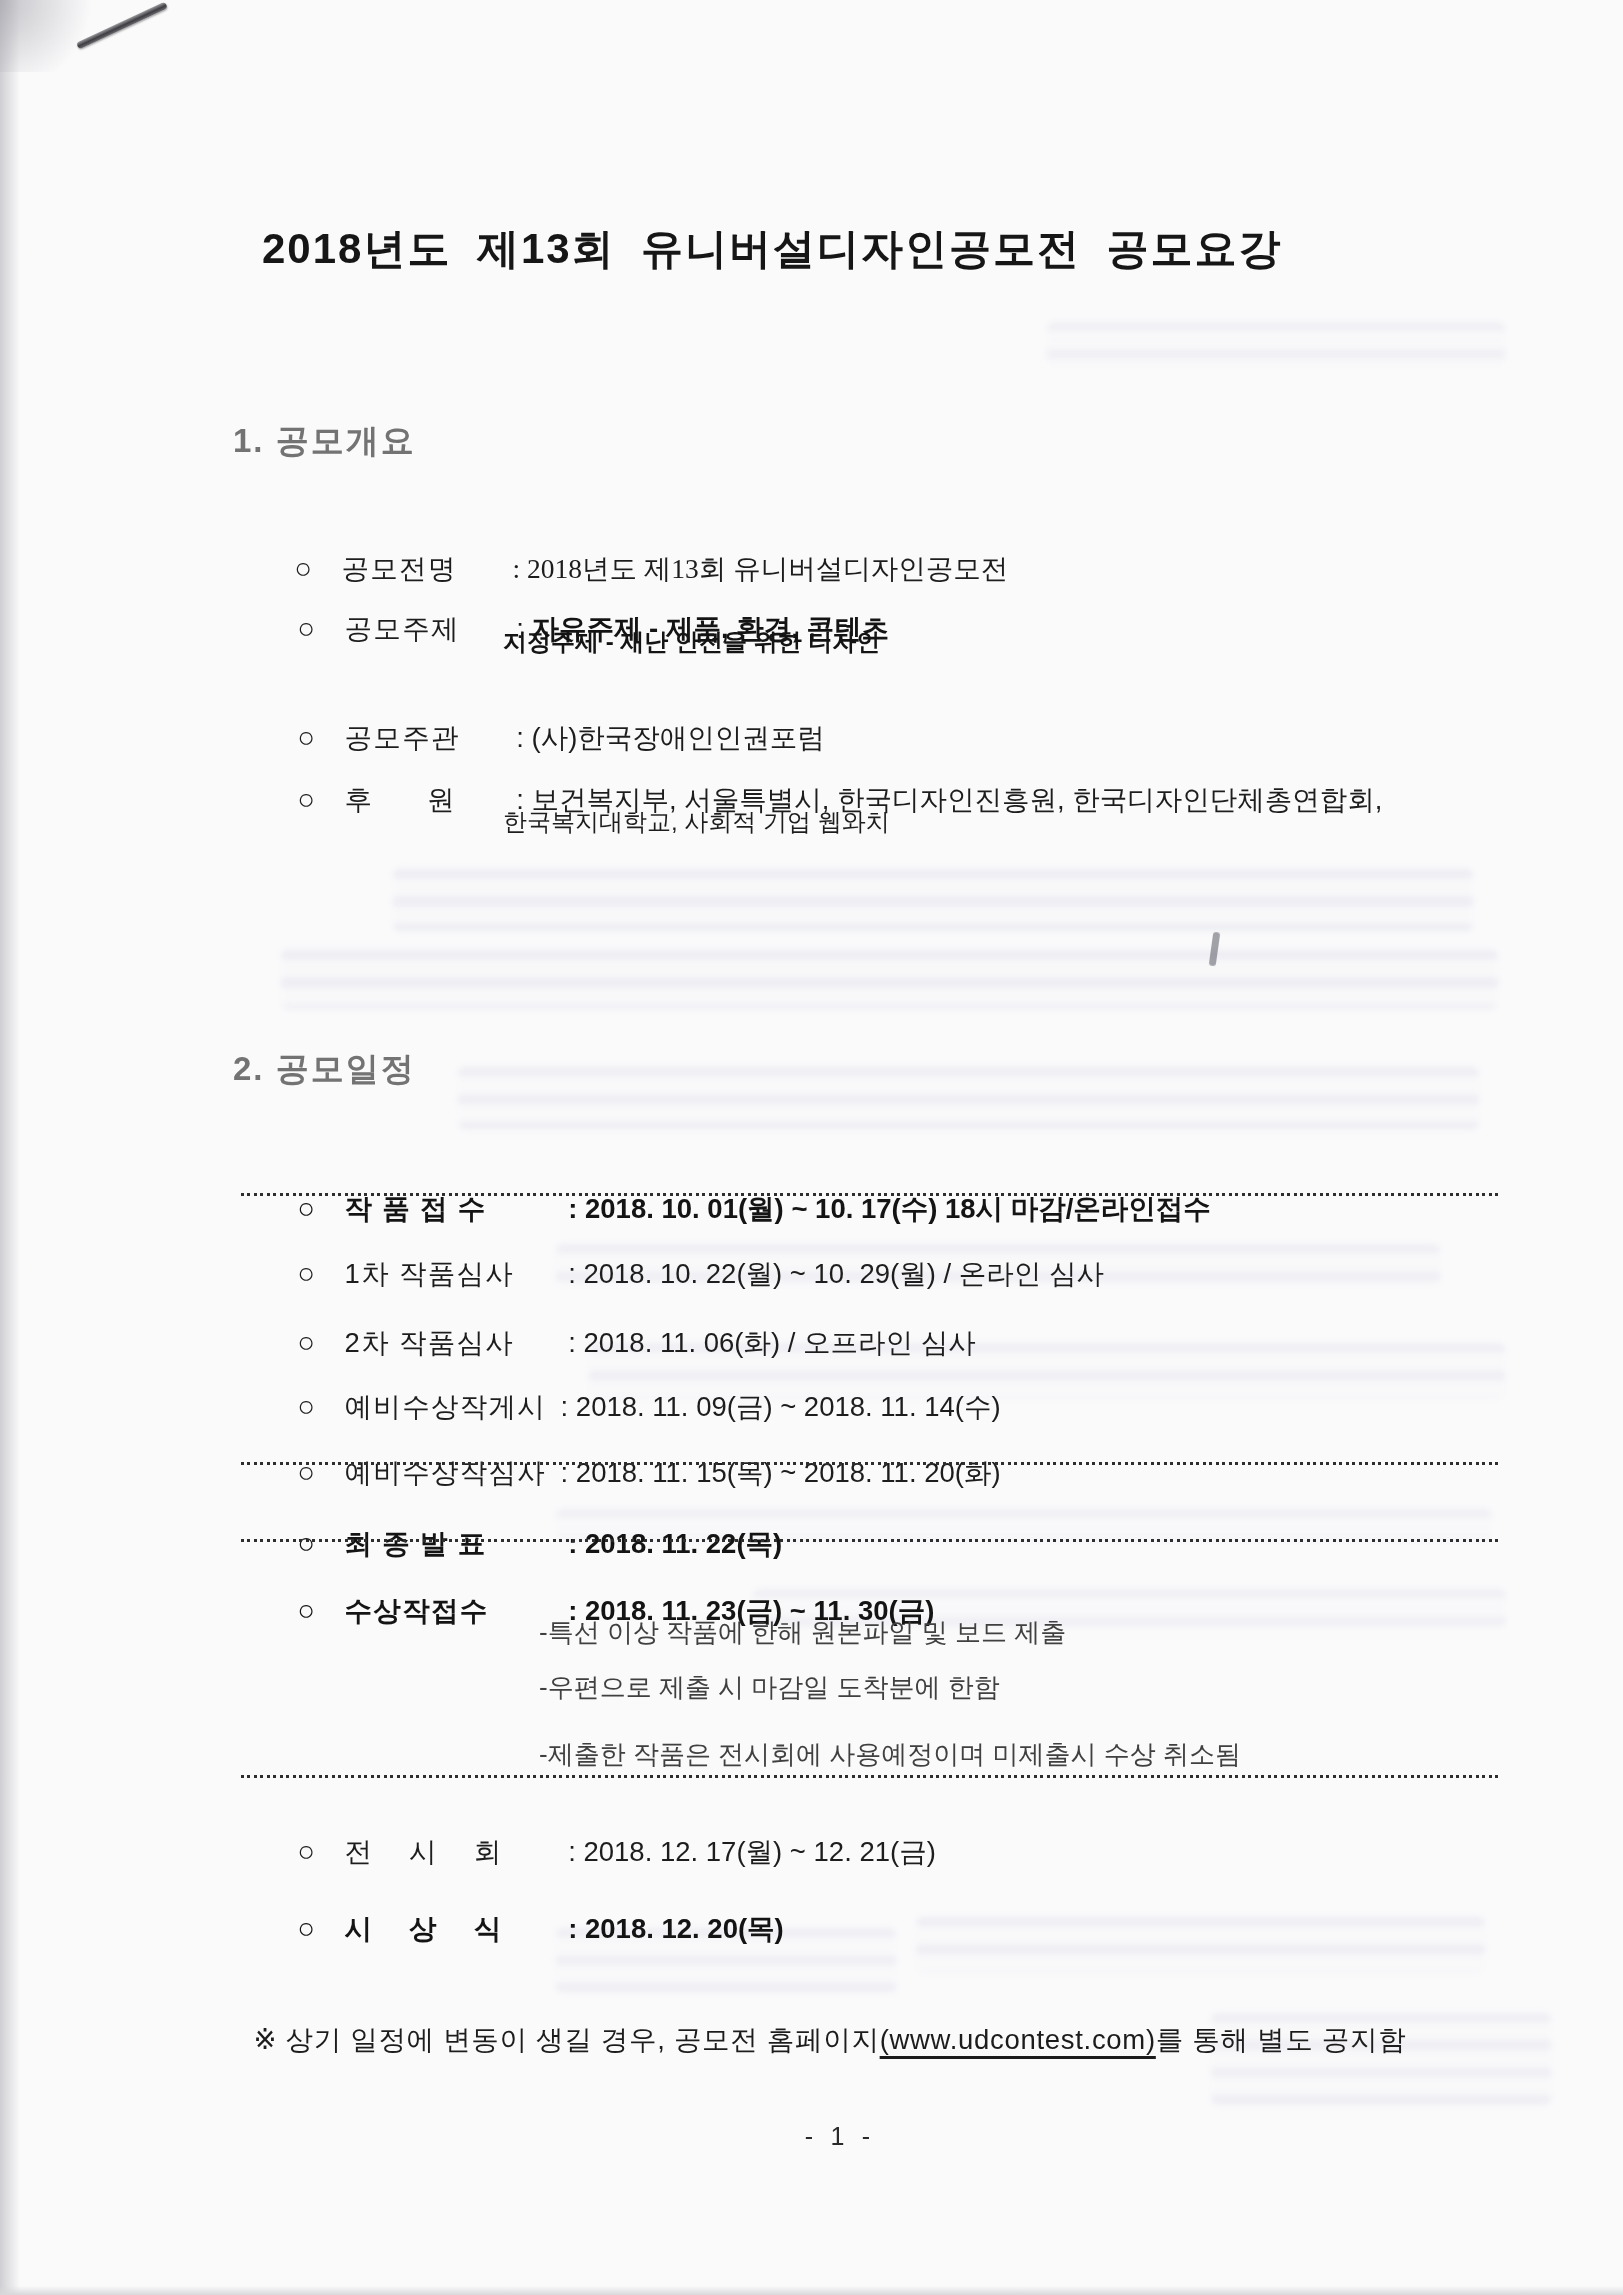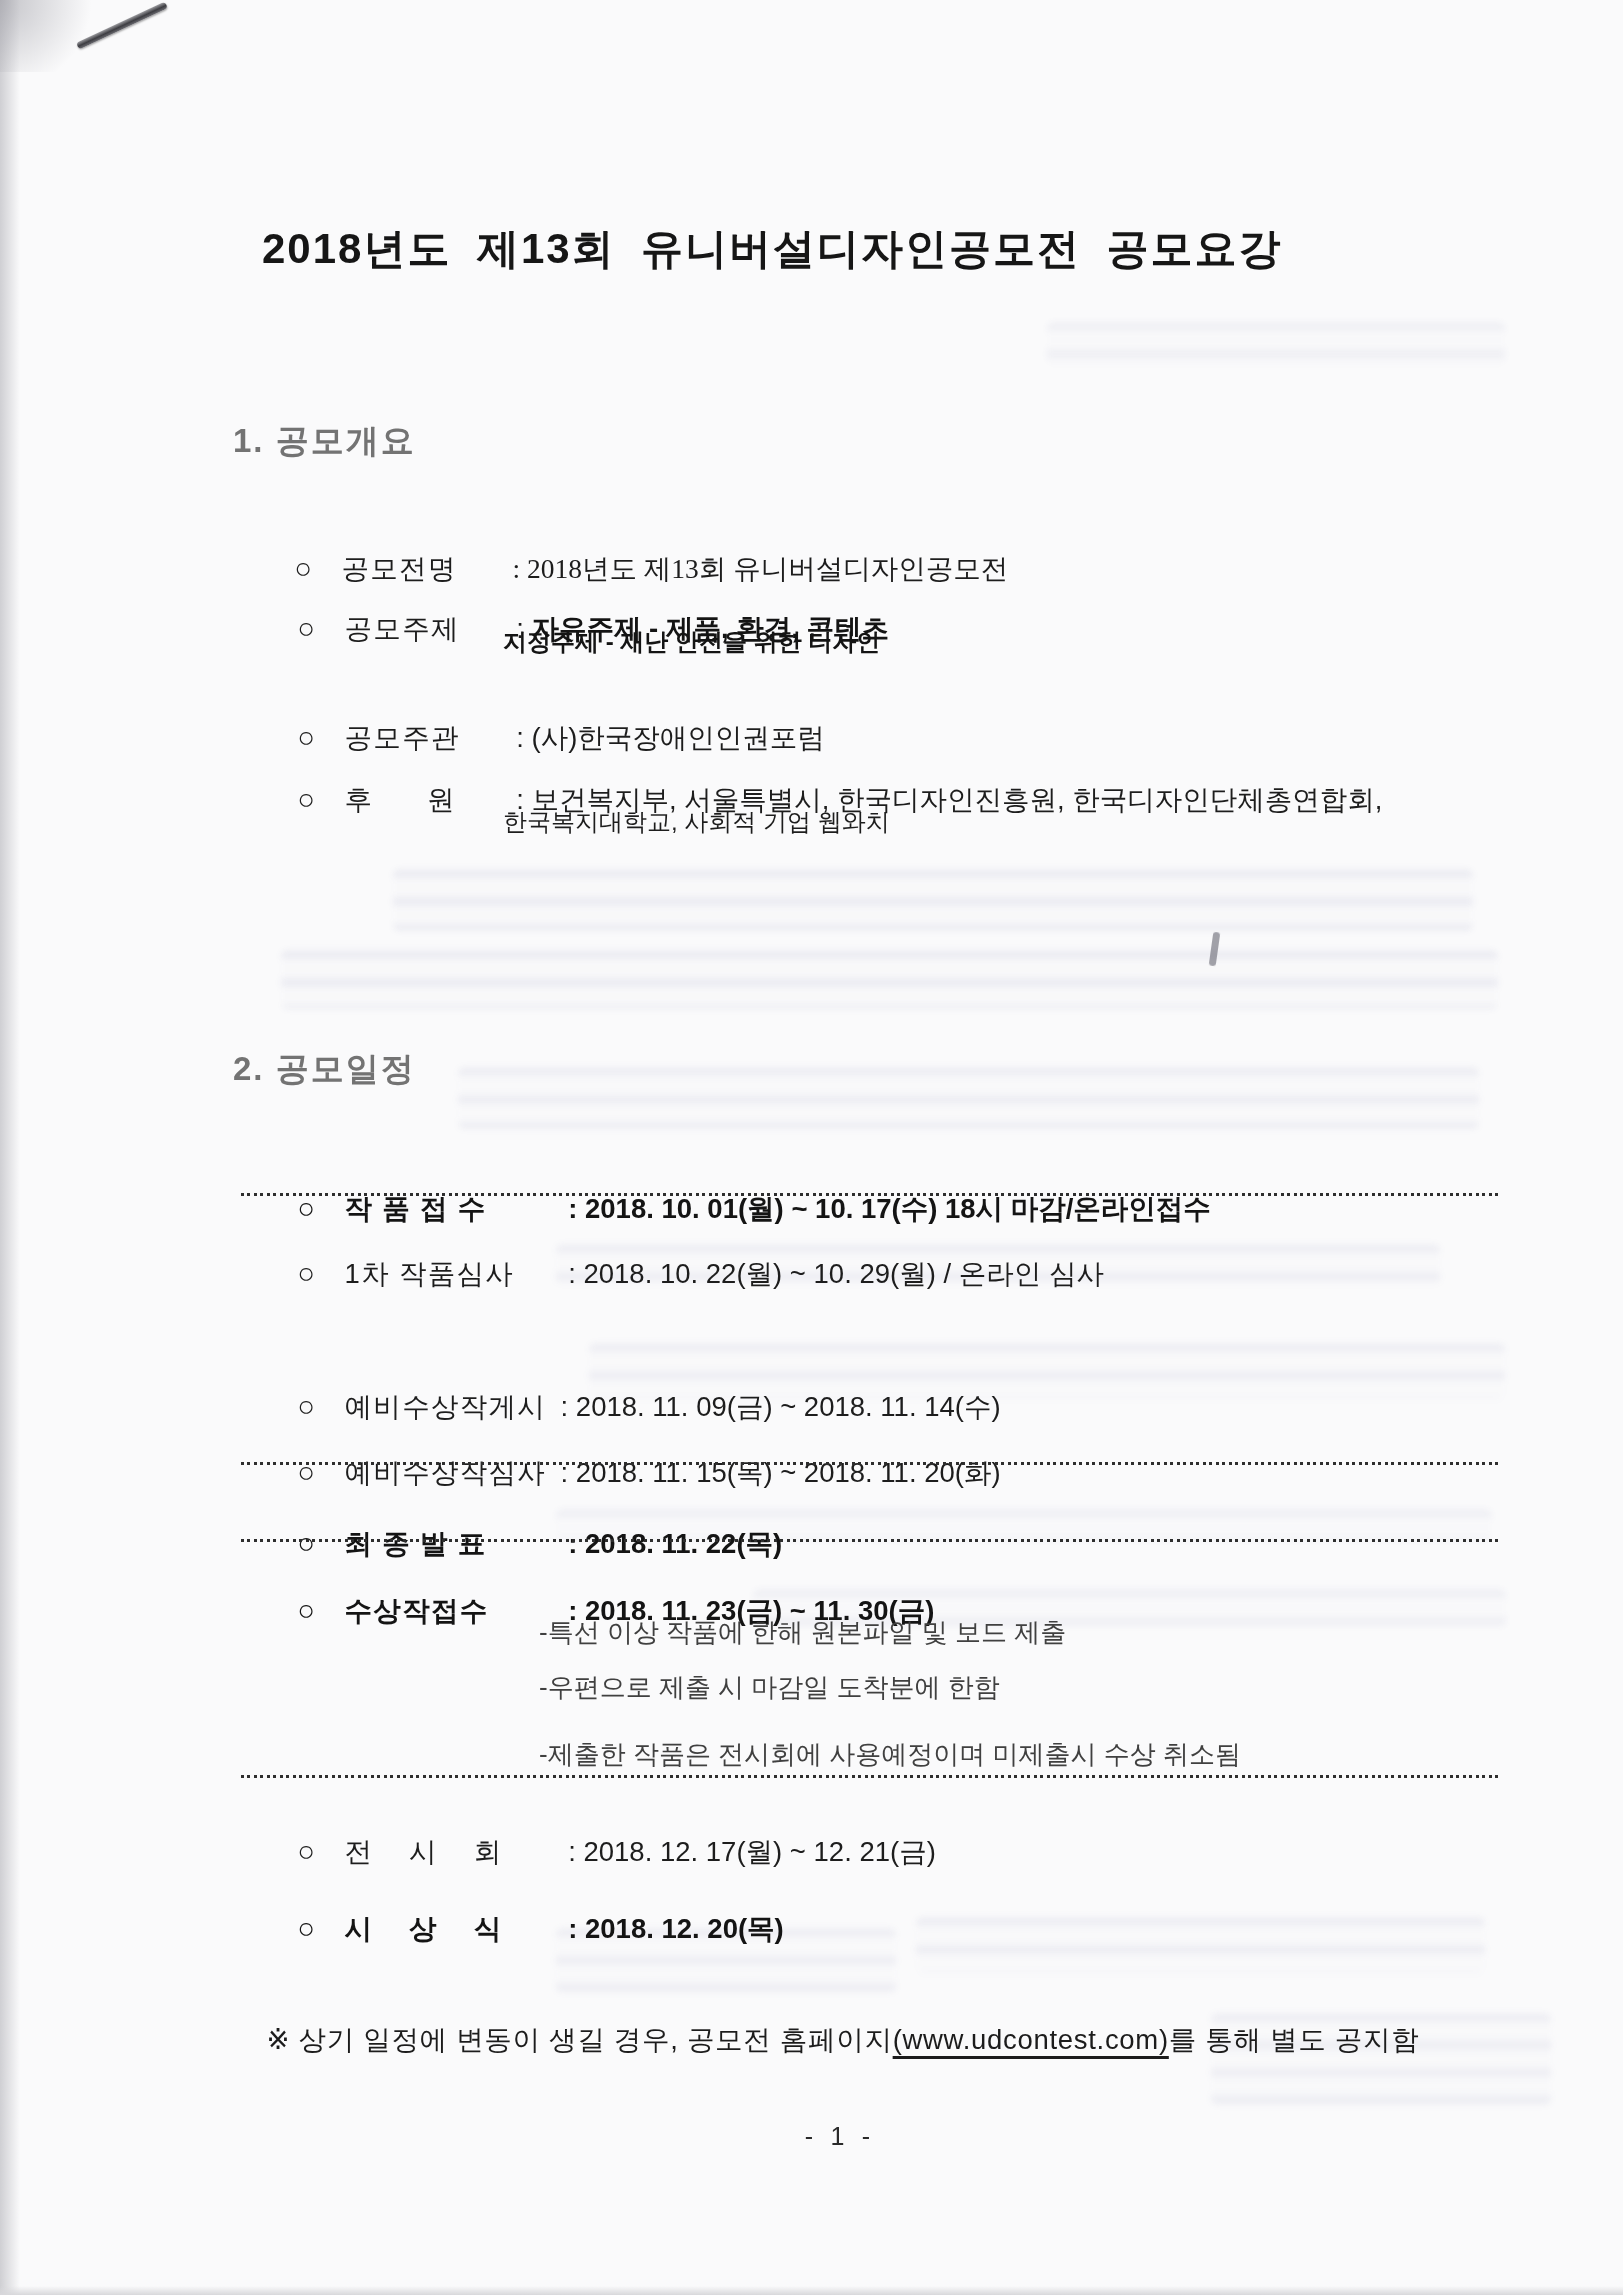--- a/index.html
+++ b/index.html
@@ -112,20 +112,23 @@
 
   <div class="abs row b" style="left:267px;top:1147px;">
     <span class="bullet">○</span><span class="slbl">작 품 접 수</span><span> : </span><span>2018. 10. 01(월) ~ 10. 17(수) 18시 마감/온라인접수</span>
   </div>
   <div class="abs dot" style="left:241px;top:1193px;width:1260px;"></div>
 
   <div class="abs row" style="left:267px;top:1212px;">
     <span class="bullet">○</span><span class="slbl">1차 작품심사</span><span> : </span><span>2018. 10. 22(월) ~ 10. 29(월) / 온라인 심사</span>
   </div>
 
+  <div class="abs row" style="left:267px;top:1281px;">
+    <span class="bullet">○</span><span class="slbl">2차 작품심사</span><span> : </span><span>2018. 11. 06(화) / 오프라인 심사</span>
+  </div>
 
   <div class="abs row" style="left:267px;top:1345px;">
     <span class="bullet">○</span><span class="slbl">예비수상작게시</span><span>: </span><span>2018. 11. 09(금) ~ 2018. 11. 14(수)</span>
   </div>
 
   <div class="abs row" style="left:267px;top:1411px;">
     <span class="bullet">○</span><span class="slbl">예비수상작심사</span><span>: </span><span>2018. 11. 15(목) ~ 2018. 11. 20(화)</span>
   </div>
   <div class="abs dot" style="left:241px;top:1462px;width:1260px;"></div>
 
@@ -144,20 +147,20 @@
   <div class="abs dot" style="left:241px;top:1775px;width:1260px;"></div>
 
   <div class="abs row" style="left:267px;top:1790px;">
     <span class="bullet">○</span><span class="slbl">전    시    회</span><span> : </span><span>2018. 12. 17(월) ~ 12. 21(금)</span>
   </div>
 
   <div class="abs row b" style="left:267px;top:1867px;">
     <span class="bullet">○</span><span class="slbl">시    상    식</span><span> : </span><span>2018. 12. 20(목)</span>
   </div>
 
-  <div class="abs footnote" style="left:233px;top:1990px;">
+  <div class="abs footnote" style="left:220px;top:1990px;">
     <span>※ 상기 일정에 변동이 생길 경우, 공모전 홈페이지</span><span class="u">(www.udcontest.com)</span><span>를 통해 별도 공지함</span>
   </div>
 
   <div class="abs pagenum" style="left:709px;top:2122px;width:262px;">- 1 -</div>
 
 </div>
 
 
 </body></html>

